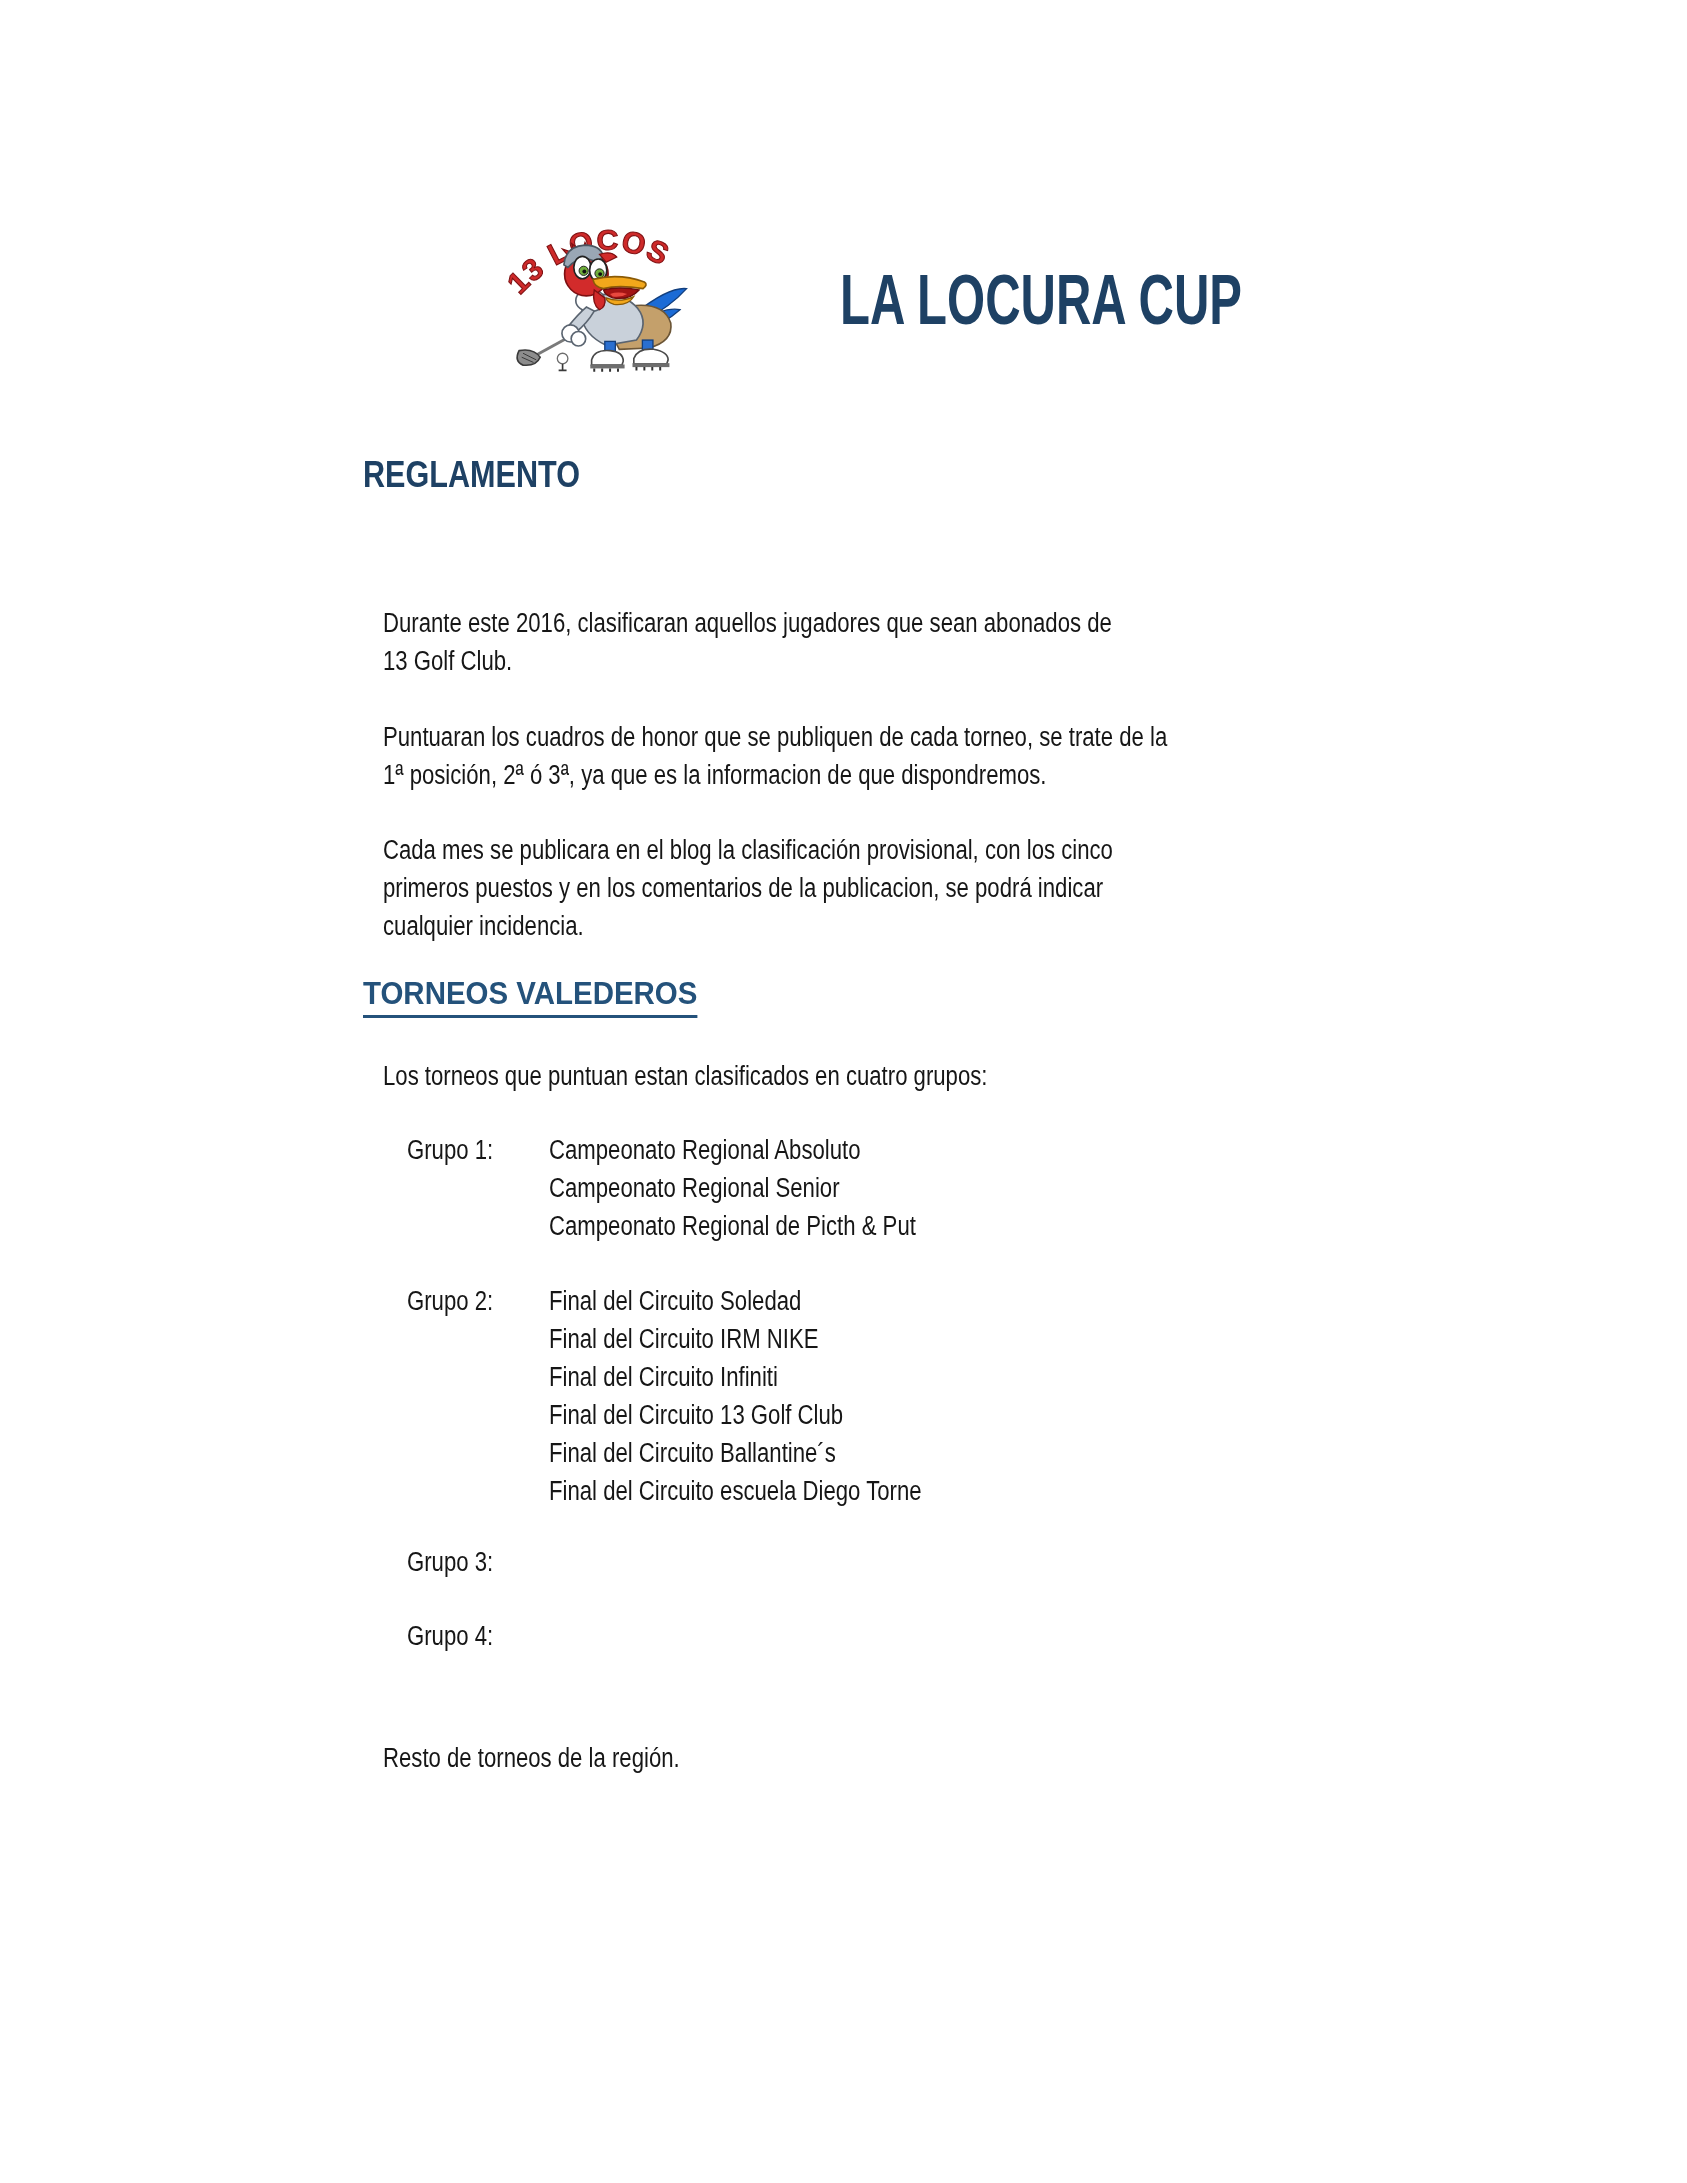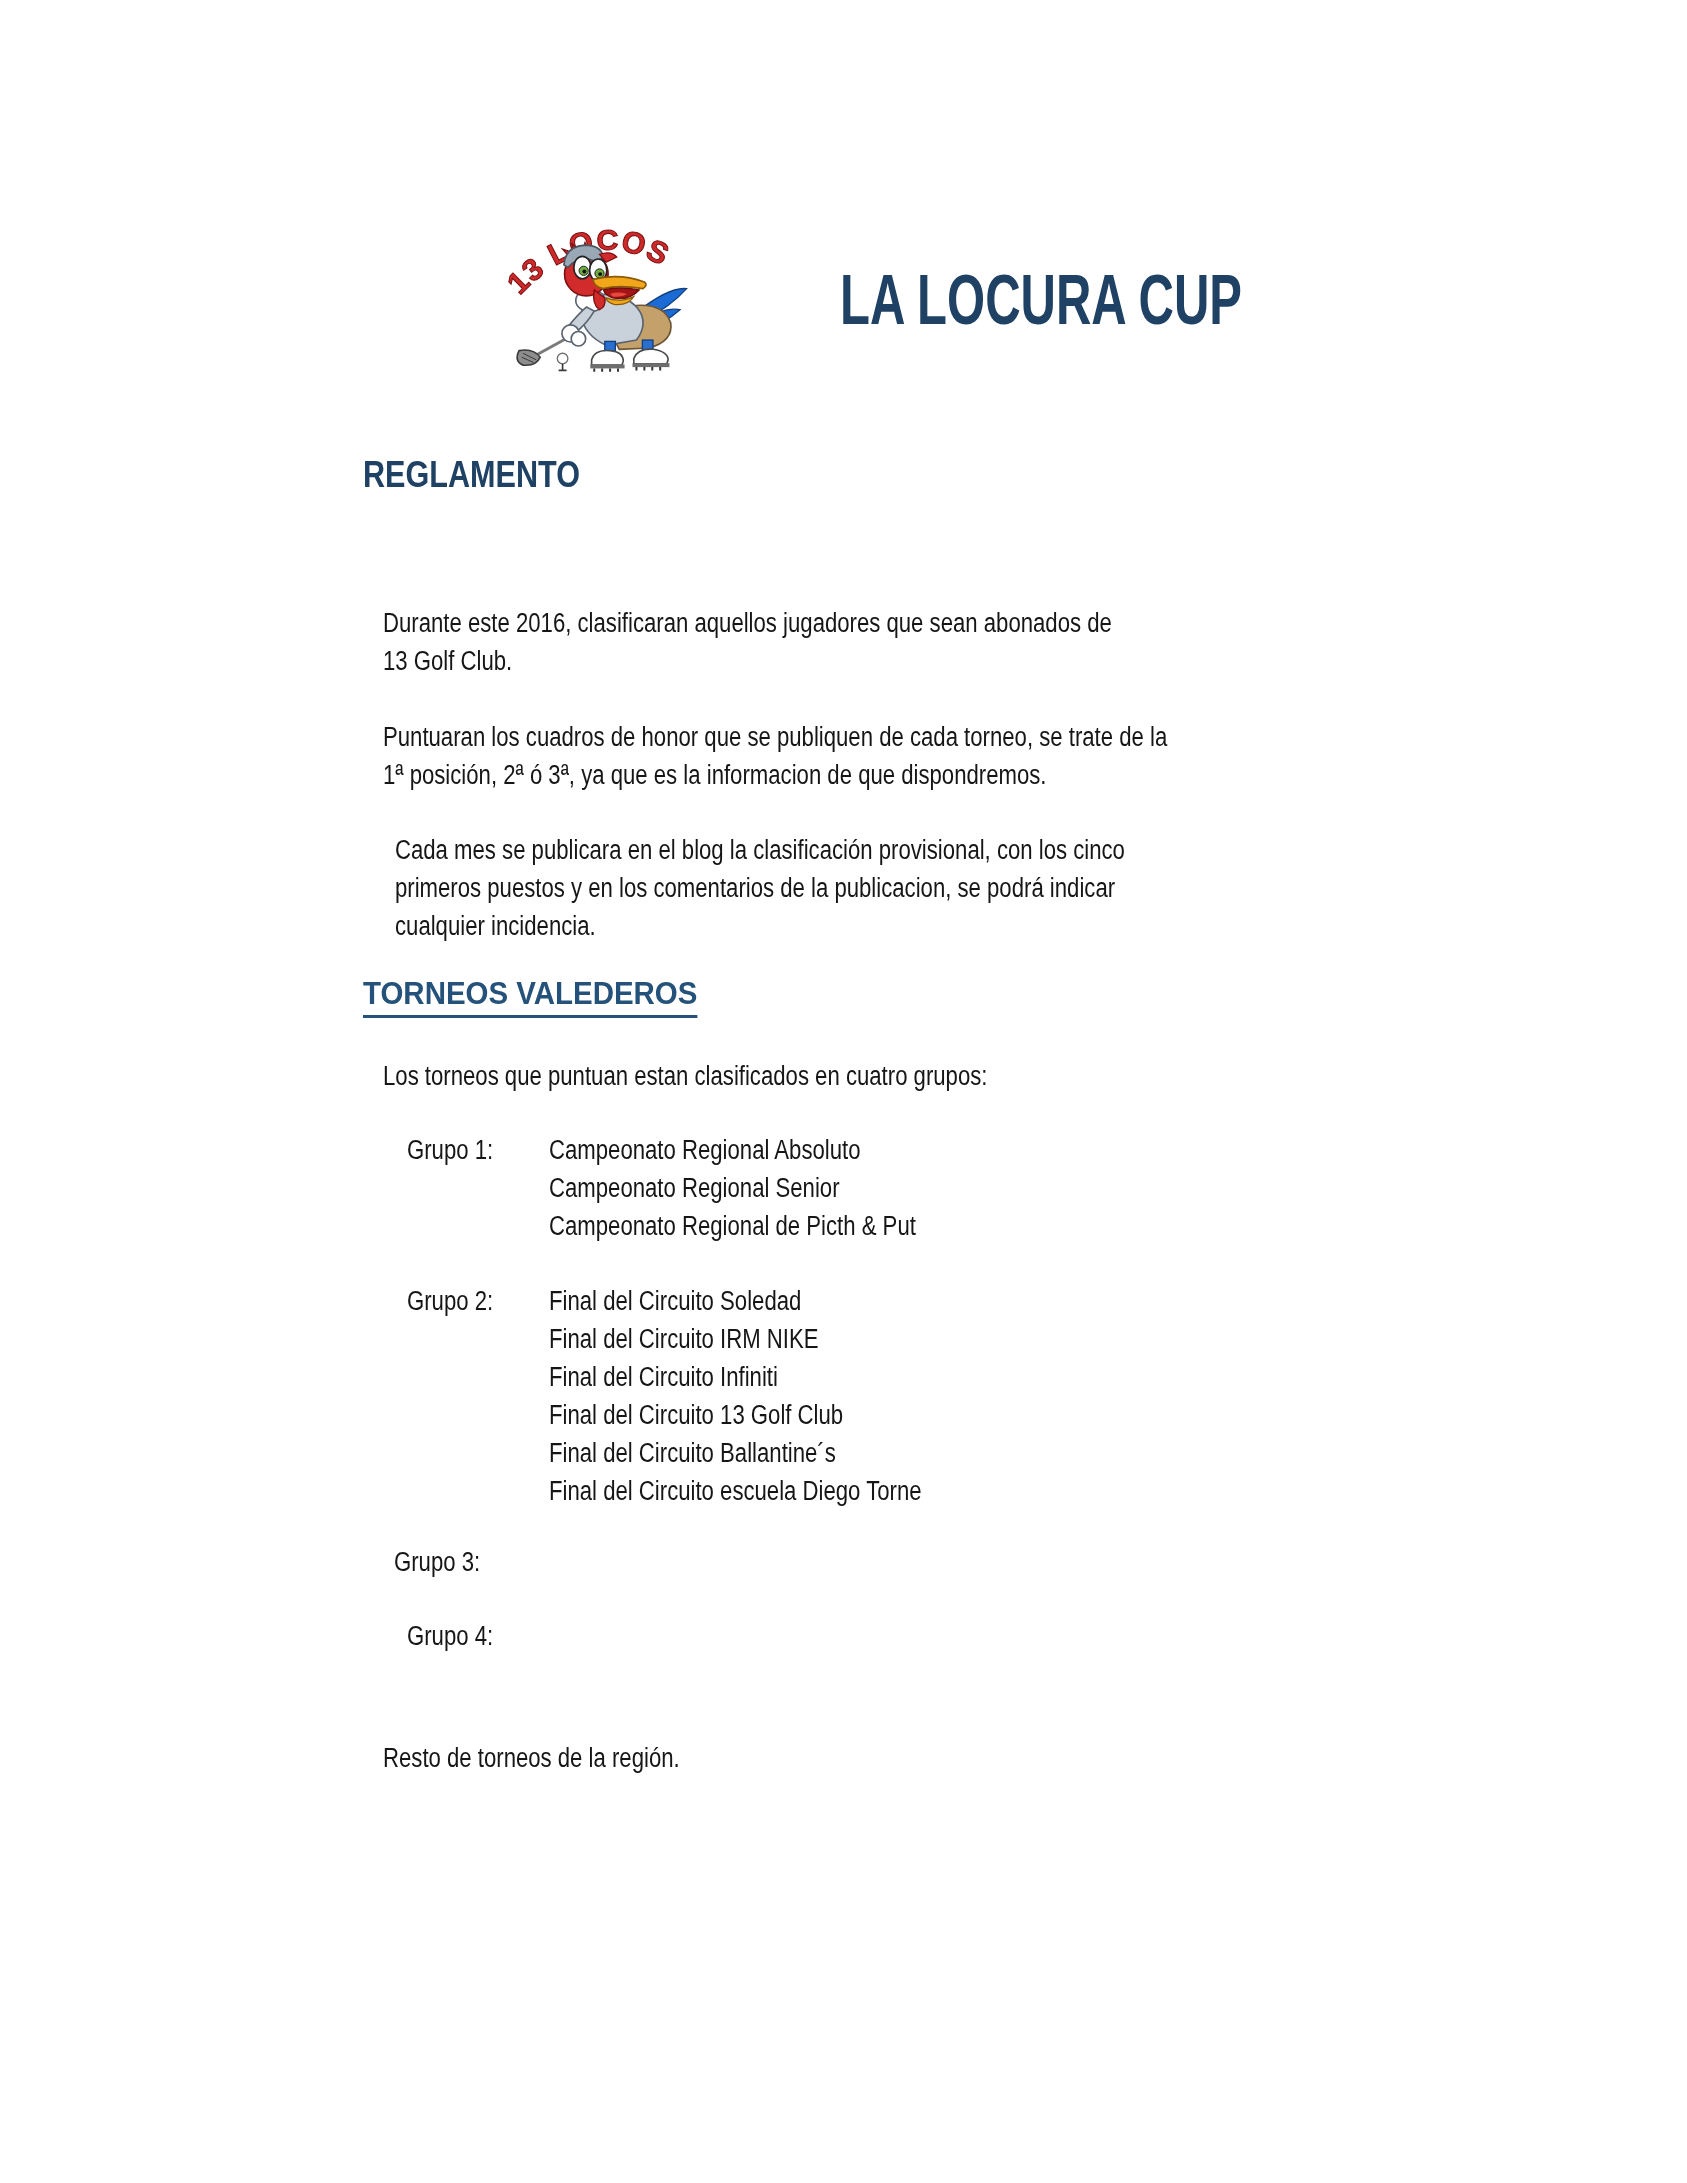--- a/index.html
+++ b/index.html
@@ -140,21 +140,21 @@
   <div class="abs bodytext" style="left:363px; top:603px;">
     <div class="line"><span class="cond">Durante este 2016, clasificaran aquellos jugadores que sean abonados de</span></div>
     <div class="line"><span class="cond">13 Golf Club.</span></div>
   </div>
 
   <div class="abs bodytext" style="left:363px; top:717px;">
     <div class="line"><span class="cond">Puntuaran los cuadros de honor que se publiquen de cada torneo, se trate de la</span></div>
     <div class="line"><span class="cond">1ª posición, 2ª ó 3ª, ya que es la informacion de que dispondremos.</span></div>
   </div>
 
-  <div class="abs bodytext" style="left:375px; top:830px;">
+  <div class="abs bodytext" style="left:363px; top:830px;">
     <div class="line"><span class="cond">Cada mes se publicara en el blog la clasificación provisional, con los cinco</span></div>
     <div class="line"><span class="cond">primeros puestos y en los comentarios de la publicacion, se podrá indicar</span></div>
     <div class="line"><span class="cond">cualquier incidencia.</span></div>
   </div>
 
   <div class="abs h2">
     <span class="cond">TORNEOS VALEDEROS</span>
   </div>
 
   <div class="abs bodytext" style="left:363px; top:1056px;">
@@ -175,21 +175,21 @@
     <div class="gitems">
       <div class="line"><span class="cond">Final del Circuito Soledad</span></div>
       <div class="line"><span class="cond">Final del Circuito IRM NIKE</span></div>
       <div class="line"><span class="cond">Final del Circuito Infiniti</span></div>
       <div class="line"><span class="cond">Final del Circuito 13 Golf Club</span></div>
       <div class="line"><span class="cond">Final del Circuito Ballantine´s</span></div>
       <div class="line"><span class="cond">Final del Circuito escuela Diego Torne</span></div>
     </div>
   </div>
 
-  <div class="abs bodytext group" style="left:350px; top:1542px; width:992px;">
+  <div class="abs bodytext group" style="left:363px; top:1542px; width:992px;">
     <div class="glabel"><span class="cond">Grupo 3:</span></div>
   </div>
 
   <div class="abs bodytext group" style="left:363px; top:1616px; width:992px;flex-direction:column;">
     <div class="glabel"><span class="cond">Grupo 4:</span></div>
     <div class="gitems">
       <div class="line"><span class="cond">Resto de torneos de la región.</span></div>
     </div>
   </div>
 

